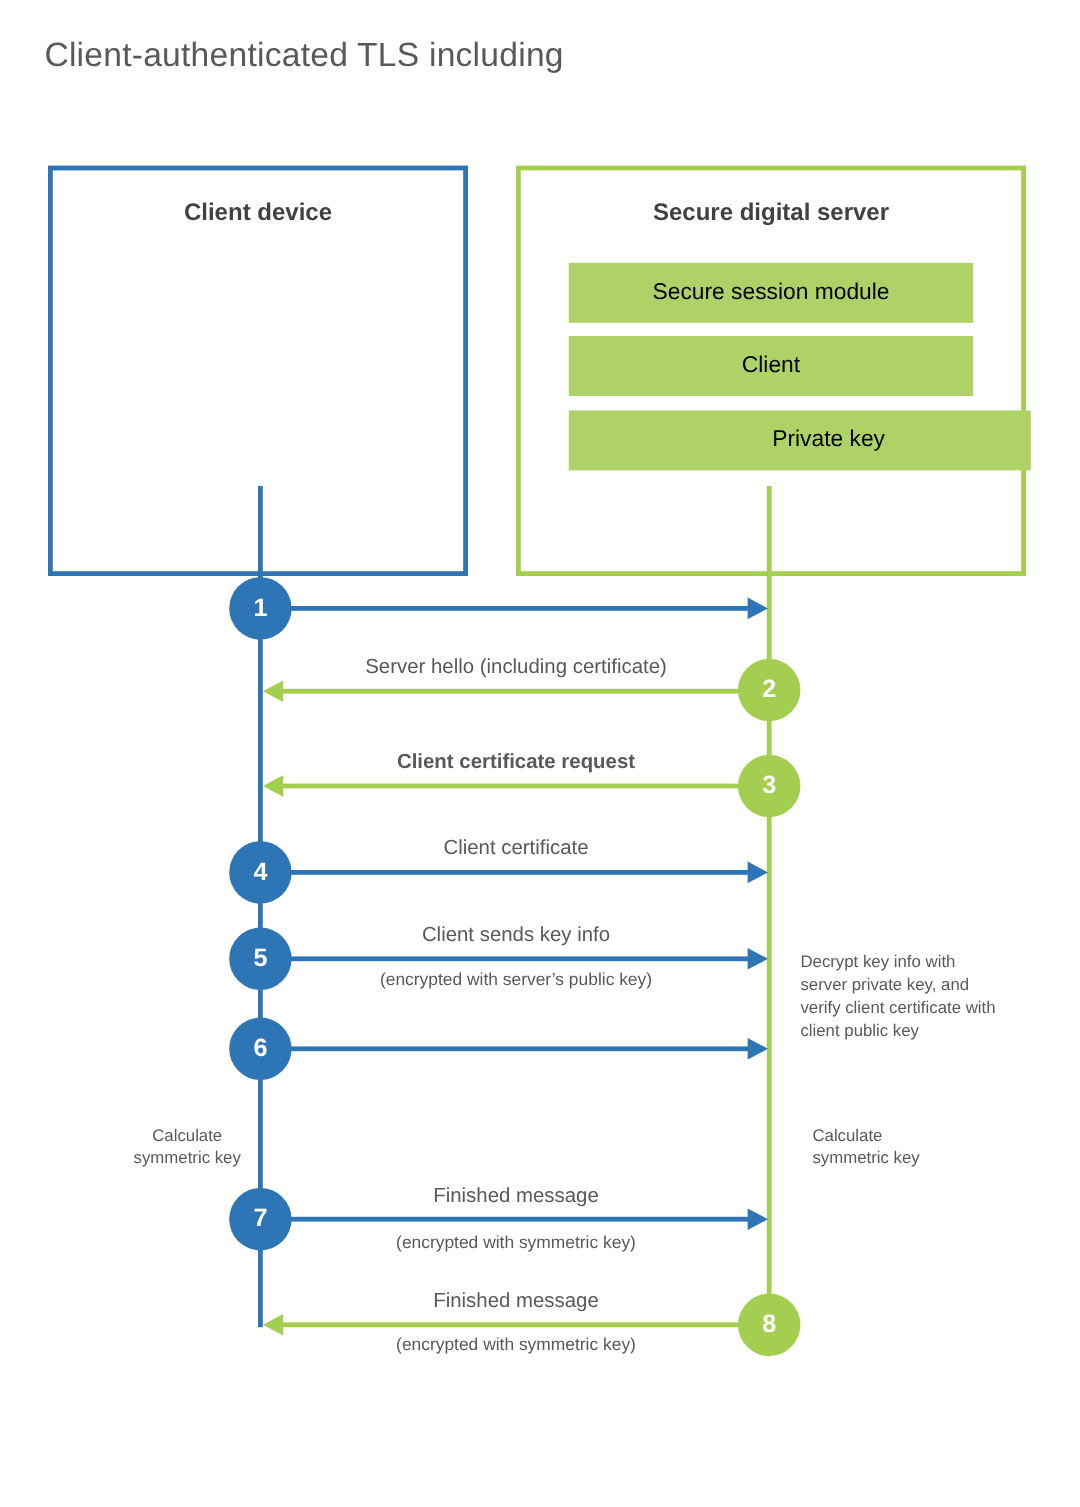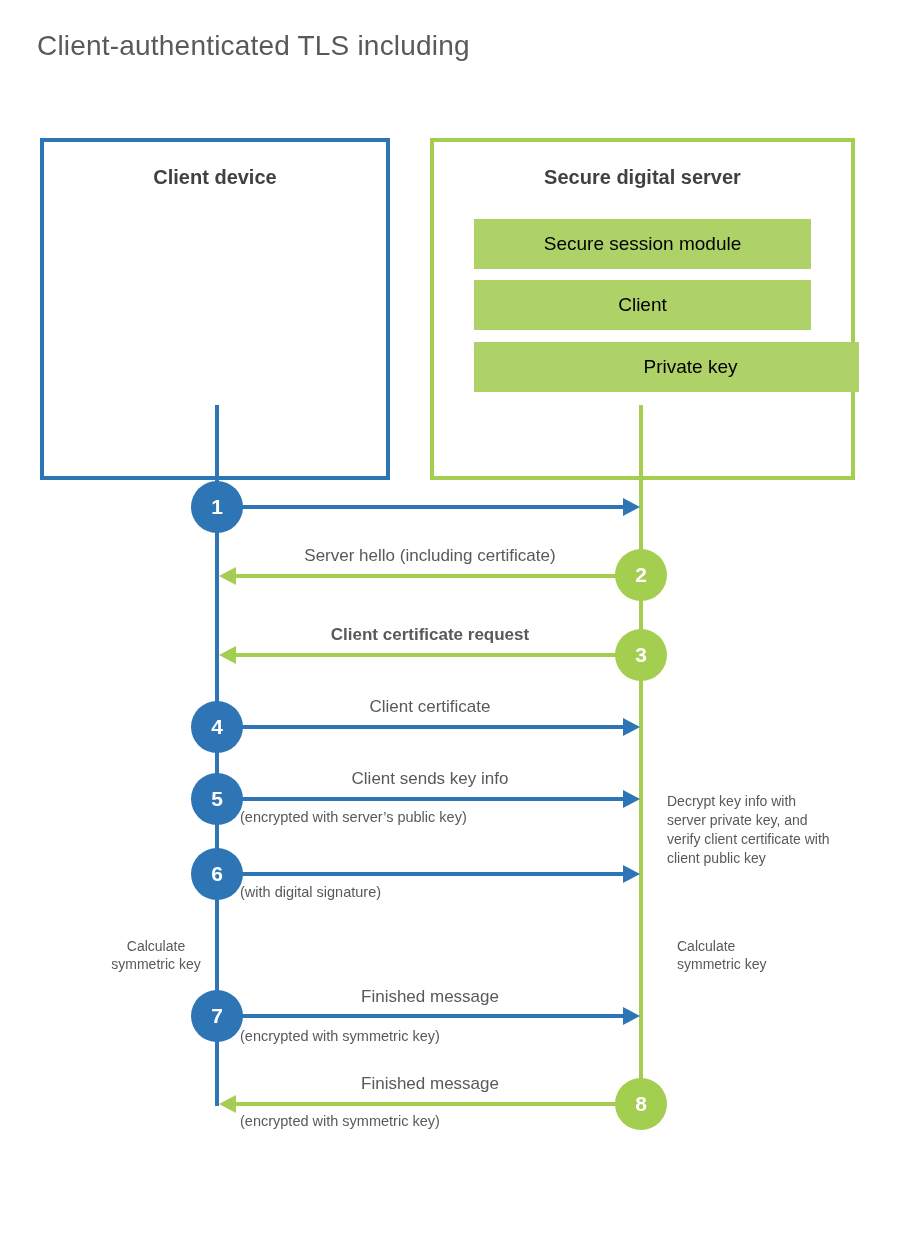--- a/index.html
+++ b/index.html
@@ -93,20 +93,21 @@
   .msg-label {
     position: absolute;
     left: 240px; width: 380px;
     text-align: center;
     font-size: 17px;
     color: #58595b;
   }
   .msg-sub {
     position: absolute;
     left: 240px; width: 380px;
+    text-align: center;
     font-size: 14.5px;
     color: #58595b;
   }
   
   .side-note {
     position: absolute;
     font-size: 14px;
     line-height: 19px;
     color: #58595b;
   }
@@ -156,21 +157,20 @@
 
   <div class="msg-label" style="top:769px;">Client sends key info</div>
   <div class="arrow-line blue" style="top:797px;"></div>
   <div class="arrow-head right" style="top:790px;"></div>
   <div class="step-circle blue" style="left:191px; top:773px;">5</div>
   <div class="msg-sub" style="top:809px;">(encrypted with server’s public key)</div>
 
   <div class="arrow-line blue" style="top:872px;"></div>
   <div class="arrow-head right" style="top:865px;"></div>
   <div class="step-circle blue" style="left:191px; top:848px;">6</div>
-  <div class="msg-sub" style="top:884px;">(with digital signature)</div>
 
   <div class="msg-label" style="top:987px;">Finished message</div>
   <div class="arrow-line blue" style="top:1014px;"></div>
   <div class="arrow-head right" style="top:1007px;"></div>
   <div class="step-circle blue" style="left:191px; top:990px;">7</div>
   <div class="msg-sub" style="top:1028px;">(encrypted with symmetric key)</div>
 
   <div class="msg-label" style="top:1074px;">Finished message</div>
   <div class="arrow-line green" style="top:1102px;"></div>
   <div class="arrow-head left" style="top:1095px;"></div>

